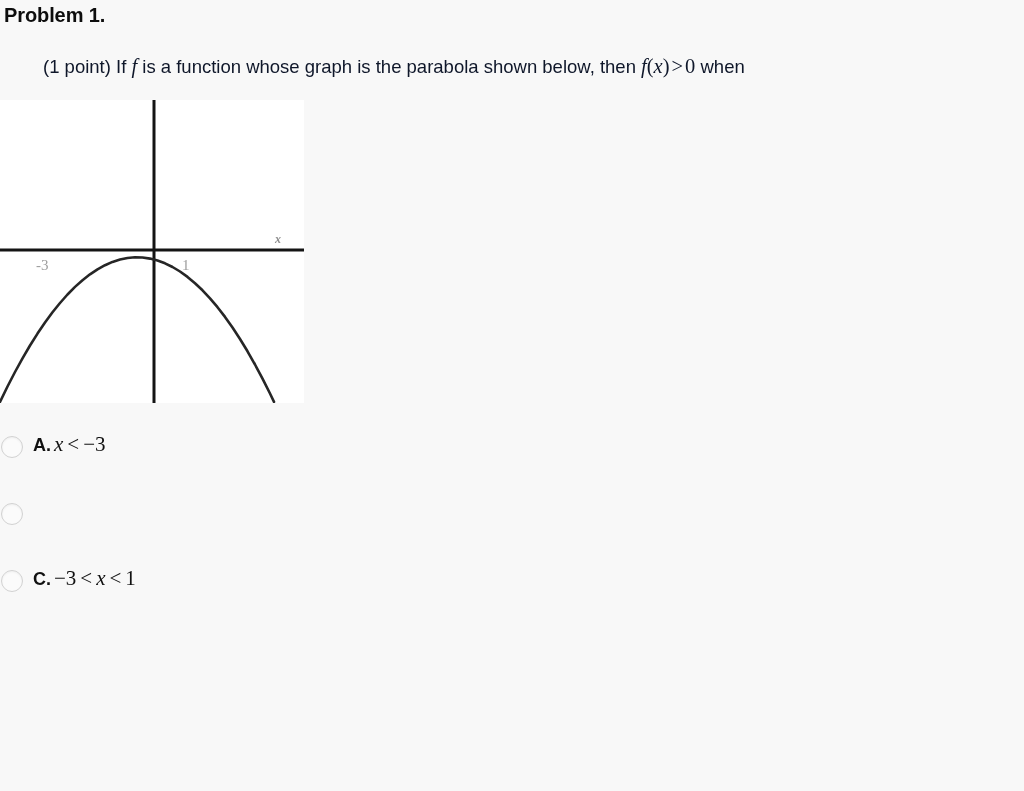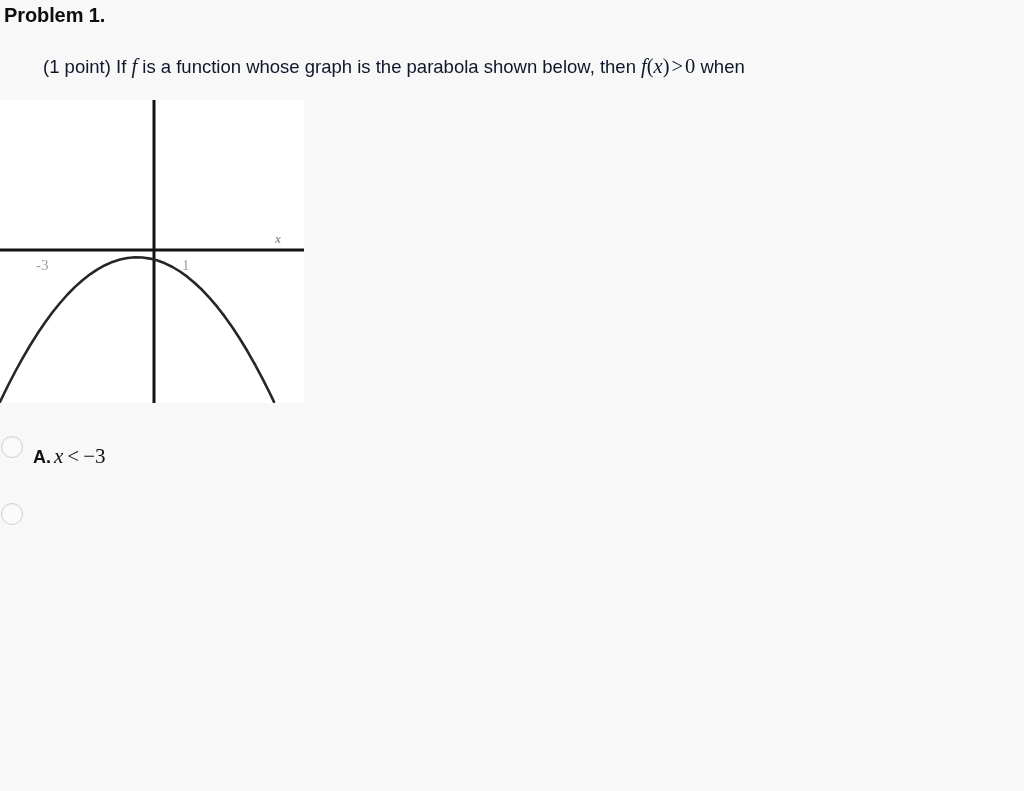--- a/index.html
+++ b/index.html
@@ -95,21 +95,21 @@
     border-radius: 50%;
     background: #fbfbfb;
     border: 1.4px solid #d2d2d2;
     box-sizing: border-box;
     box-shadow: inset 0 1px 2px rgba(0,0,0,0.05);
     cursor: pointer;
   }
   .choice-text {
     position: absolute;
     left: 33px;
-    top: 20px;
+    top: 8px;
     font-size: 18.5px;
     white-space: nowrap;
     color: #111111;
     cursor: pointer;
     text-align: right;
   }
   .choice-letter {
     font-weight: bold;
     font-family: "Liberation Sans", sans-serif;
     font-size: 18px;
@@ -183,18 +183,24 @@
       <div class="radio-button"></div>
       <div class="choice-text">
         <span class="choice-letter">A.</span><span class="choice-math"><span>x</span><span class="rel">&lt;</span><span class="n">−3</span></span>
       </div>
     </div>
 
     <div class="choice-row">
       <div class="radio-button"></div>
     </div>
 
+    <div class="choice-row">
+      <div class="radio-button"></div>
+      <div class="choice-text">
+        <span class="choice-letter">C.</span><span class="choice-math"><span class="n">−3</span><span class="rel">&lt;</span><span>x</span><span class="rel">&lt;</span><span class="n">1</span></span>
+      </div>
+    </div>
 
 
 
   </div>
 
 </div>
 
 </body></html>

